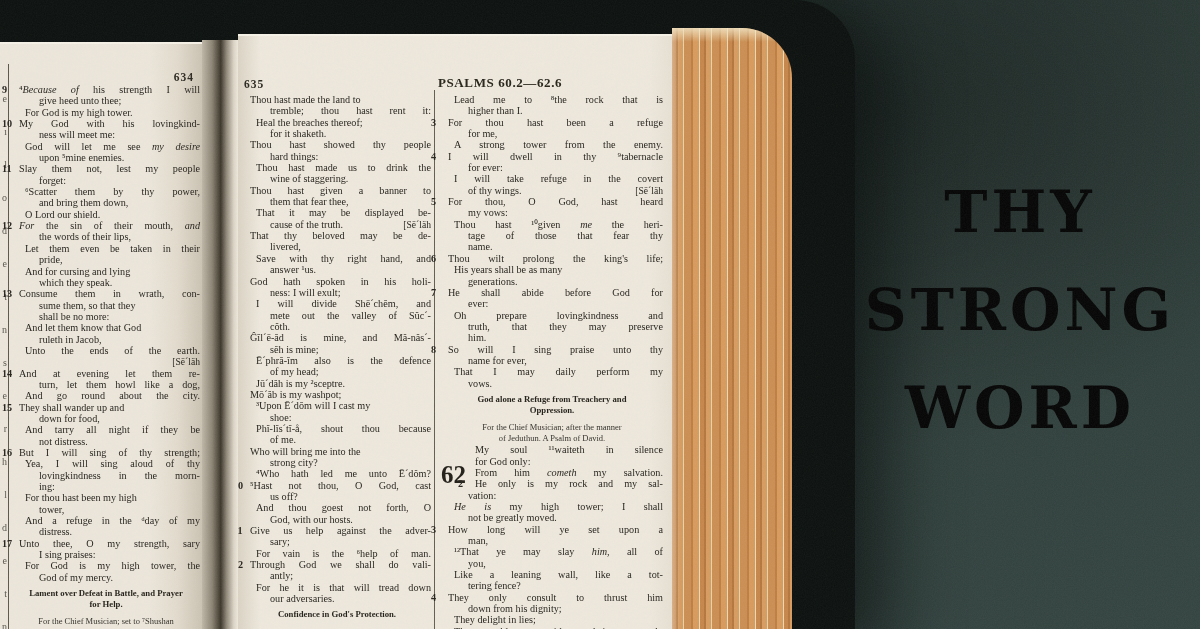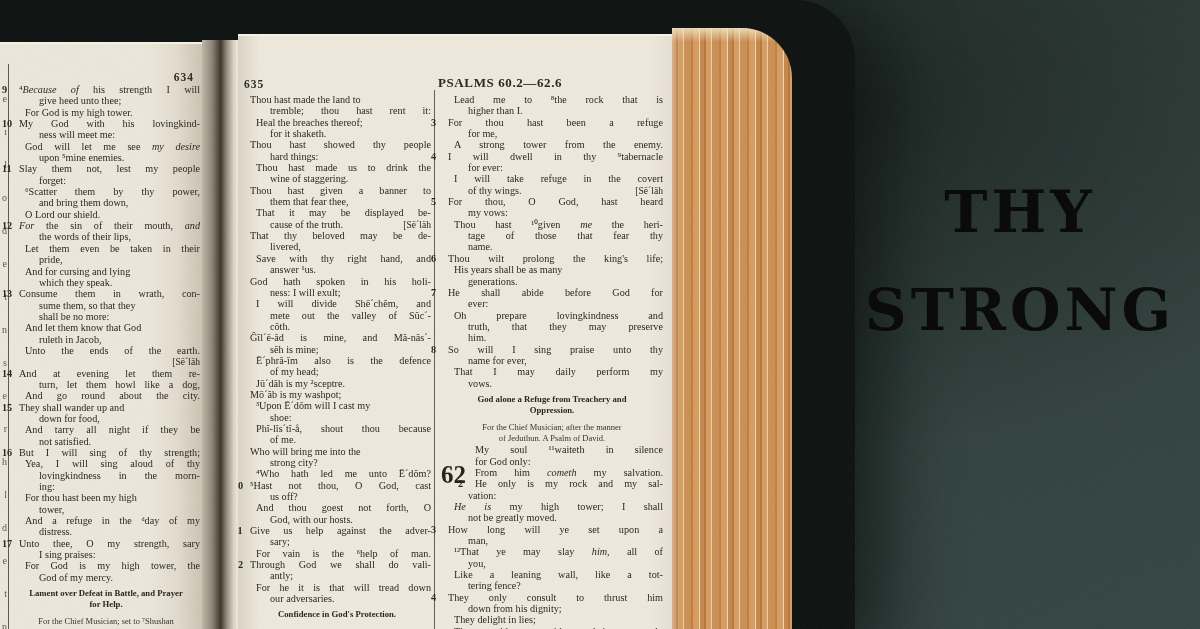--- a/index.html
+++ b/index.html
@@ -120,21 +120,21 @@
         <div class="line ind1"><span>And let them know that God</span></div>
         <div class="line ind2"><span>ruleth in Jacob,</span></div>
         <div class="line ind1 just"><span>Unto the ends of the earth.</span></div>
         <div class="line"><span class="selah">[Sē´läh</span><span></span></div>
         <div class="line vline just"><span class="vnum">14</span><span>And at evening let them re-</span></div>
         <div class="line ind2 just"><span>turn, let them howl like a dog,</span></div>
         <div class="line ind1 just"><span>And go round about the city.</span></div>
         <div class="line vline"><span class="vnum">15</span><span>They shall wander up and</span></div>
         <div class="line ind2"><span>down for food,</span></div>
         <div class="line ind1 just"><span>And tarry all night if they be</span></div>
-        <div class="line ind2"><span>not satisfied.</span></div>
+        <div class="line ind2"><span>not distress.</span></div>
         <div class="line vline just"><span class="vnum">16</span><span>But I will sing of thy strength;</span></div>
         <div class="line ind1 just"><span>Yea, I will sing aloud of thy</span></div>
         <div class="line ind2 just"><span>lovingkindness in the morn-</span></div>
         <div class="line ind2"><span>ing:</span></div>
         <div class="line ind1"><span>For thou hast been my high</span></div>
         <div class="line ind2"><span>tower,</span></div>
         <div class="line ind1 just"><span>And a refuge in the ᵈday of my</span></div>
         <div class="line ind2"><span>distress.</span></div>
         <div class="line vline just"><span class="vnum">17</span><span>Unto thee, O my strength, sary</span></div>
         <div class="line ind2"><span>I sing praises:</span></div>
@@ -248,20 +248,21 @@
         <div class="line ind1"><span>They delight in lies;</span></div>
         <div class="line ind1 just"><span>They bless with their mouth,</span></div>
       </div>
   </div>
 
   <div id="fore-edge"></div>
 
   <div id="overlay">
     <div>THY</div>
     <div>STRONG</div>
+    <div>WORD</div>
   </div>
 
   <svg id="grain" width="1200" height="629">
     <filter id="n">
         <feTurbulence type="fractalNoise" baseFrequency="0.9" numOctaves="2" stitchTiles="stitch"></feTurbulence>
       <feColorMatrix type="matrix" values="0 0 0 0 0.95  0 0 0 0 0.97  0 0 0 0 0.93  0 0 0 0.10 0"></feColorMatrix>
       </filter>
     <rect width="1200" height="629" filter="url(#n)"></rect>
   </svg>
 </div>

